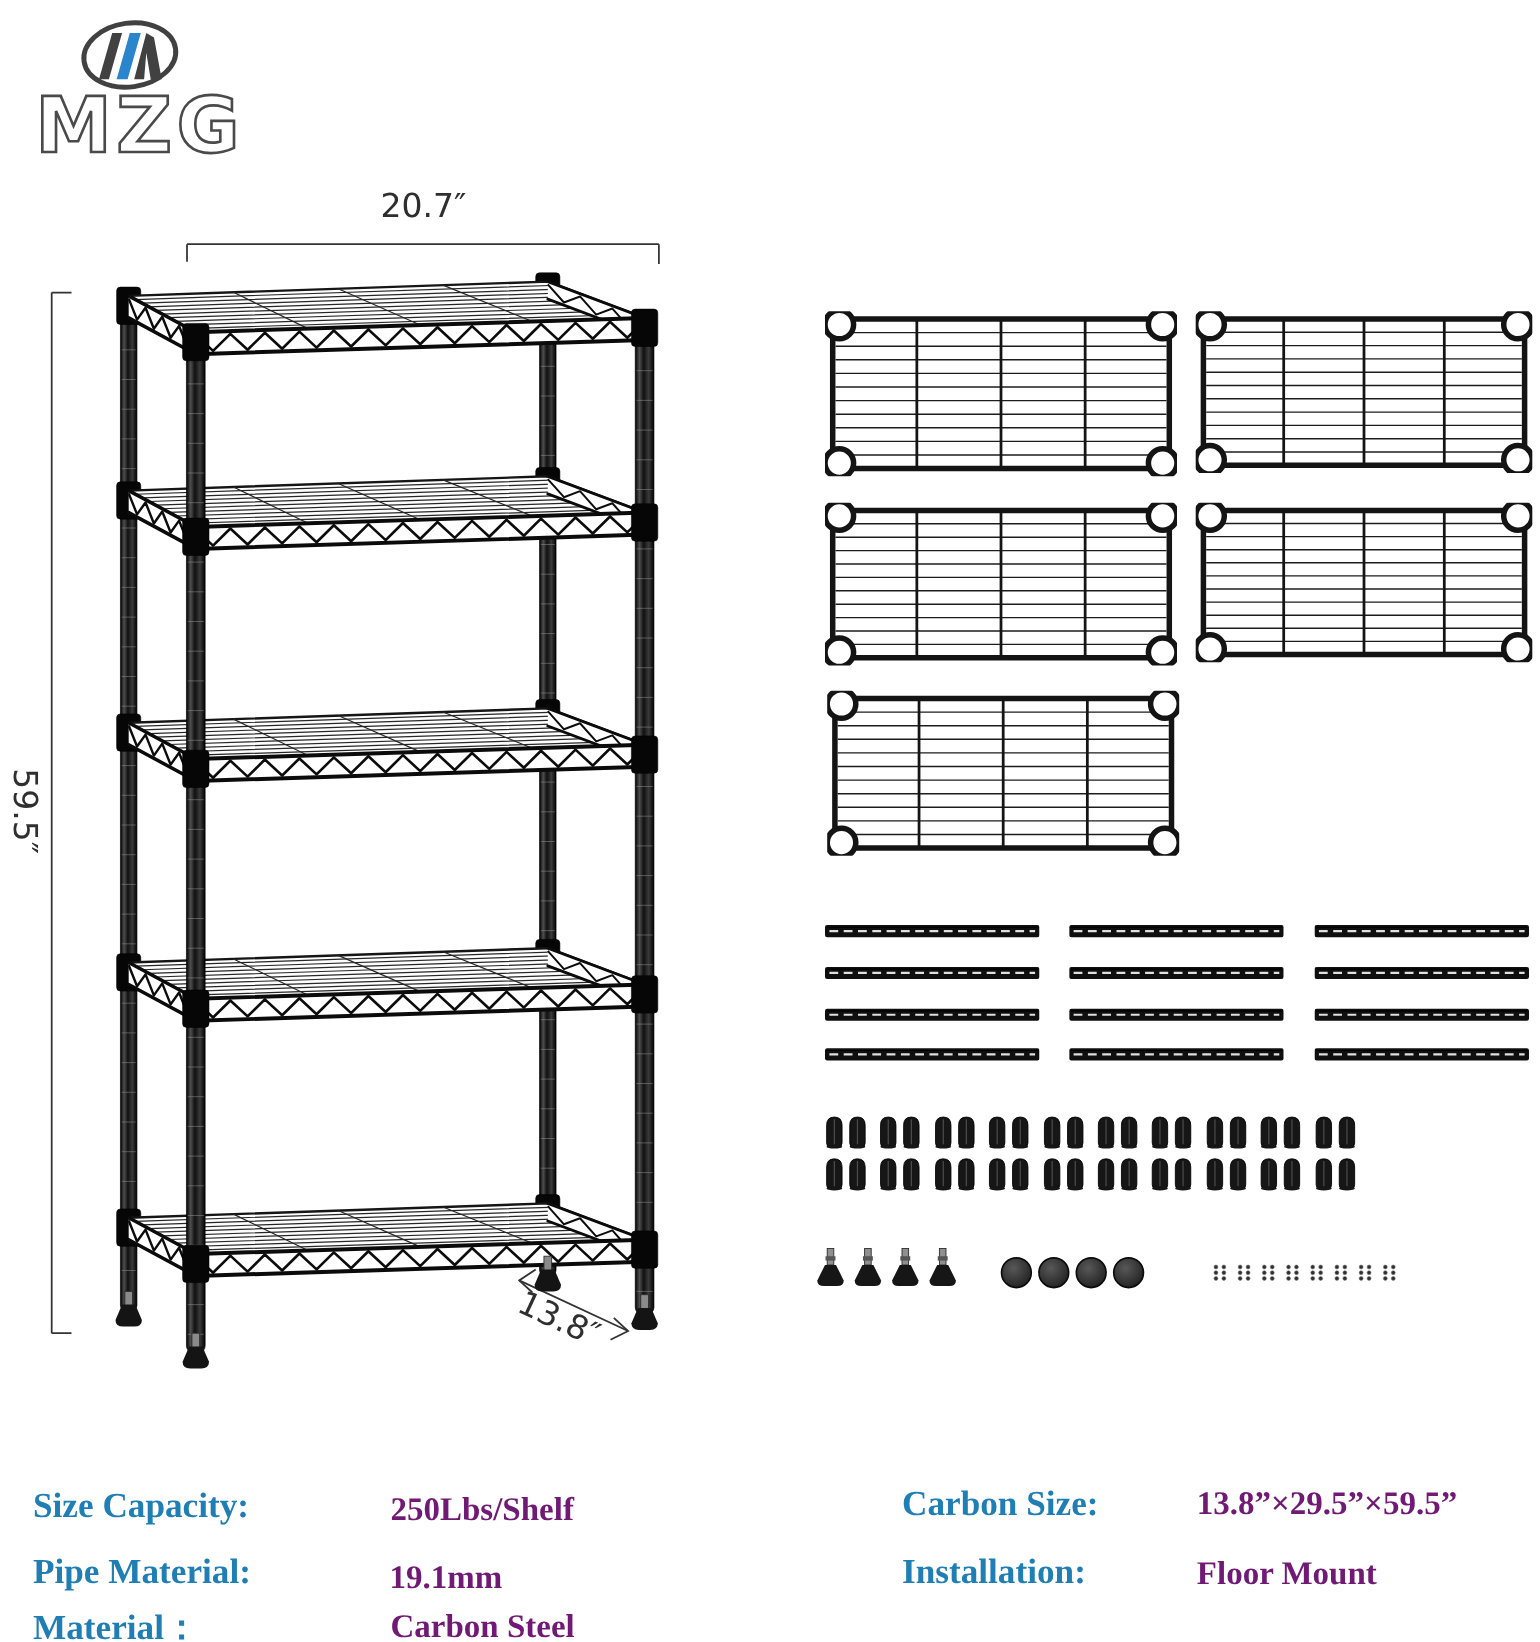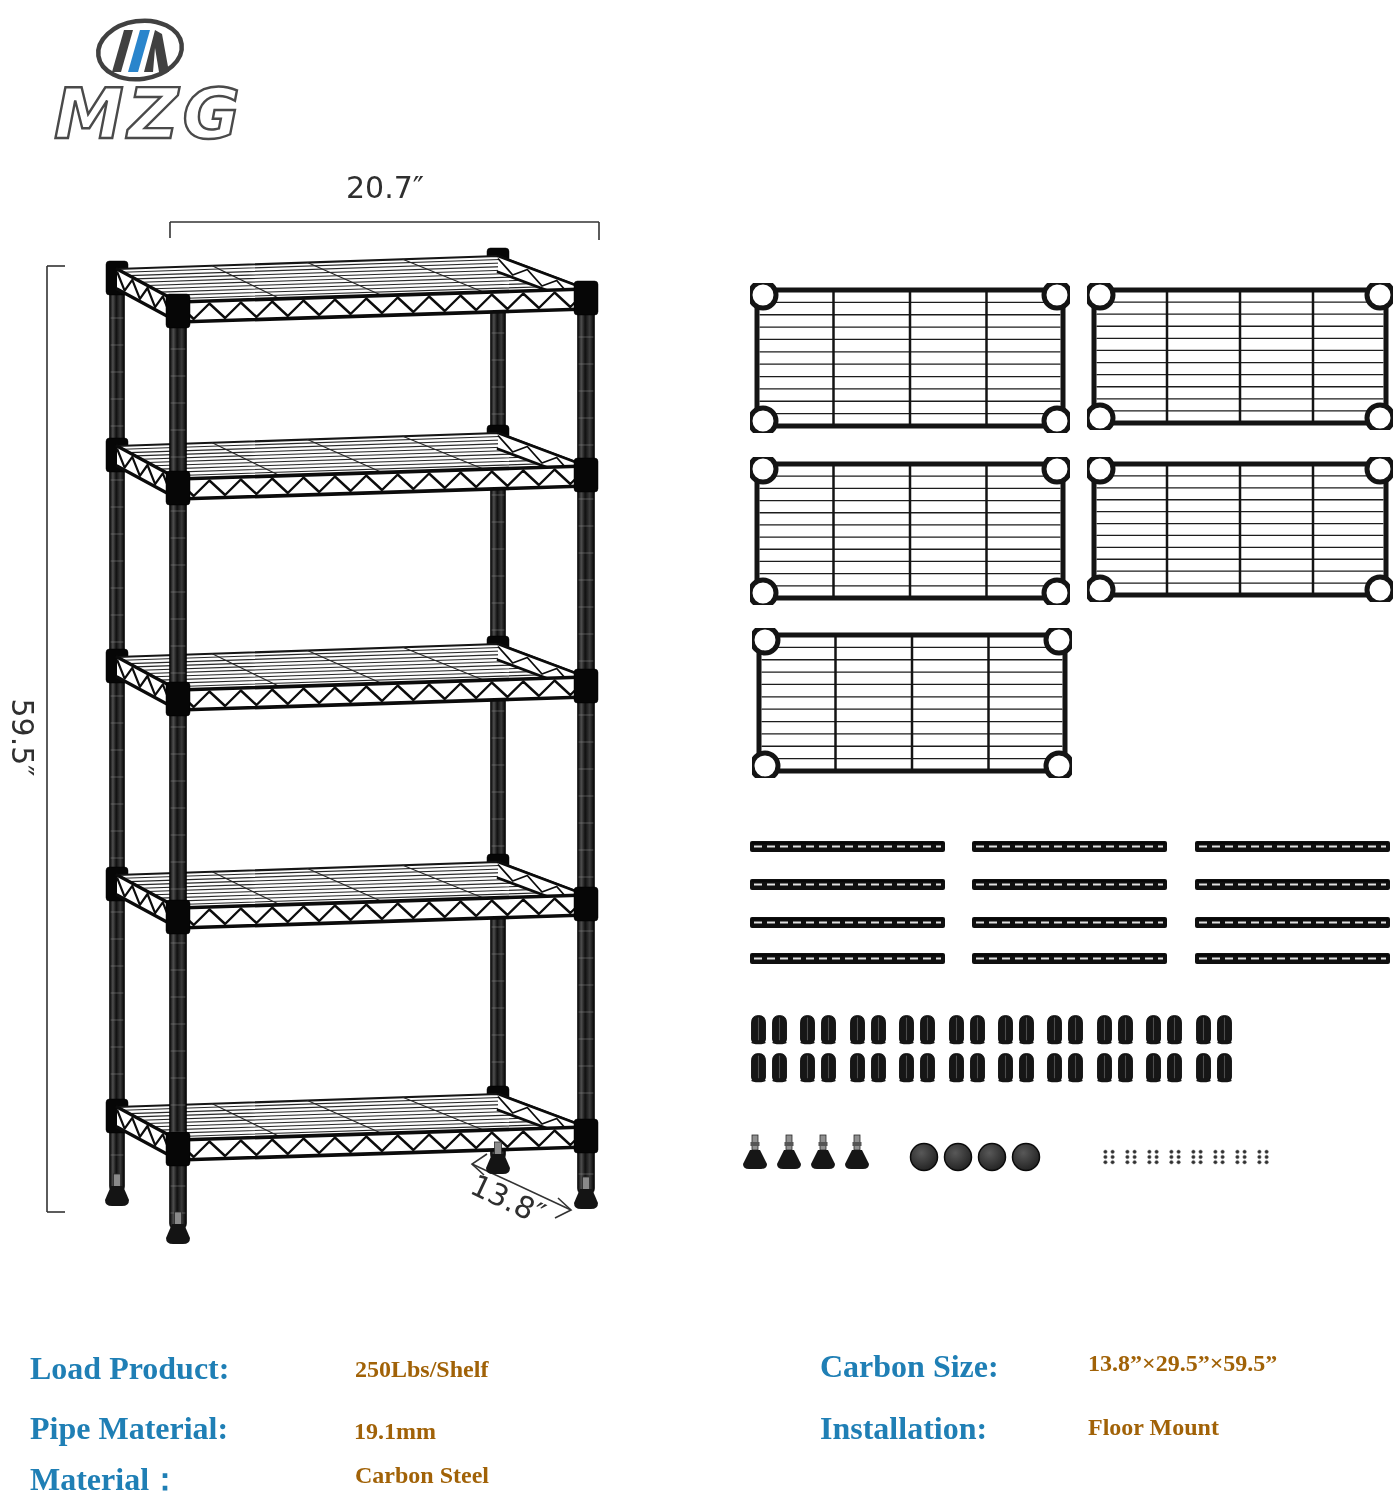--- a/index.html
+++ b/index.html
@@ -1,29 +1,29 @@
 <!DOCTYPE html>
 <html><head>
 <meta charset="utf-8">
 <style>
   html,body{margin:0;padding:0;background:#ffffff;}
   #canvas{position:relative;width:1400px;height:1493px;background:#fff;overflow:hidden;
           font-family:"Liberation Sans",sans-serif;}
   .abs{position:absolute;}
   .dim-label{font-family:"DejaVu Sans",sans-serif;color:#2f2f2f;font-size:30px;text-align:center;}
   .spec-label{font-family:"Liberation Serif",serif;font-weight:700;font-size:32px;color:#1f7fb5;white-space:nowrap;}
-  .spec-value{font-family:"Liberation Serif",serif;font-weight:700;font-size:24px;color:#a16207;white-space:nowrap;}
+  .spec-value{font-family:"Liberation Serif",serif;font-weight:700;font-size:30px;color:#701a75;white-space:nowrap;}
   svg{display:block;}
 </style>
 </head>
 <body>
 
 <div id="canvas">
 
-  <div class="abs" style="left:40px;top:10px;width:210px;height:140px;font-style:italic;">
+  <div class="abs" style="left:18px;top:10px;width:210px;height:140px;">
     <svg width="210" height="140" viewBox="0 0 210 140">
       <ellipse cx="100" cy="40" rx="42" ry="29" fill="none" stroke="#414141" stroke-width="4.5" transform="rotate(-8 100 40)"></ellipse>
       <path d="M72,62 L84,20 L93,20 L81,62 Z" fill="#414141"></path>
       <path d="M88,62 L100,20 L110,20 L98,62 Z" fill="#2a85cc"></path>
       <path d="M104,62 L115,20 L122,24 L129,62 L119,62 L115,38 L113,62 Z" fill="#414141"></path>
       <text x="14" y="128" font-family="DejaVu Sans, sans-serif" font-size="70" font-weight="bold" letter-spacing="4" fill="none" stroke="#4a4a4a" stroke-width="2.4">MZG</text>
     </svg>
   </div>
 
   <div class="abs dim-label" style="left:300px;top:170px;width:170px;">20.7″</div>
@@ -845,21 +845,21 @@
           <circle cx="519.4" cy="21.8" r="1.8" fill="#303030" stroke="#777" stroke-width="0.5"></circle>
           <circle cx="526.6" cy="21.8" r="1.8" fill="#303030" stroke="#777" stroke-width="0.5"></circle>
           <circle cx="519.4" cy="27" r="1.8" fill="#303030" stroke="#777" stroke-width="0.5"></circle>
           <circle cx="526.6" cy="27" r="1.8" fill="#303030" stroke="#777" stroke-width="0.5"></circle>
           <circle cx="519.4" cy="32.2" r="1.8" fill="#303030" stroke="#777" stroke-width="0.5"></circle>
           <circle cx="526.6" cy="32.2" r="1.8" fill="#303030" stroke="#777" stroke-width="0.5"></circle>
         </g>
       </svg>
     </div>
 
-  <div class="abs spec-label" style="left:30px;top:1350px;">Load Product:</div>
+  <div class="abs spec-label" style="left:30px;top:1350px;">Size Capacity:</div>
   <div class="abs spec-value" style="left:355px;top:1356px;">250Lbs/Shelf</div>
   <div class="abs spec-label" style="left:30px;top:1410px;">Pipe Material:</div>
   <div class="abs spec-value" style="left:354px;top:1418px;">19.1mm</div>
   <div class="abs spec-label" style="left:30px;top:1458px;">Material：</div>
   <div class="abs spec-value" style="left:355px;top:1462px;">Carbon Steel</div>
 
   <div class="abs spec-label" style="left:820px;top:1348px;">Carbon Size:</div>
   <div class="abs spec-value" style="left:1088px;top:1350px;">13.8”×29.5”×59.5”</div>
   <div class="abs spec-label" style="left:820px;top:1410px;">Installation:</div>
   <div class="abs spec-value" style="left:1088px;top:1414px;">Floor Mount</div>

